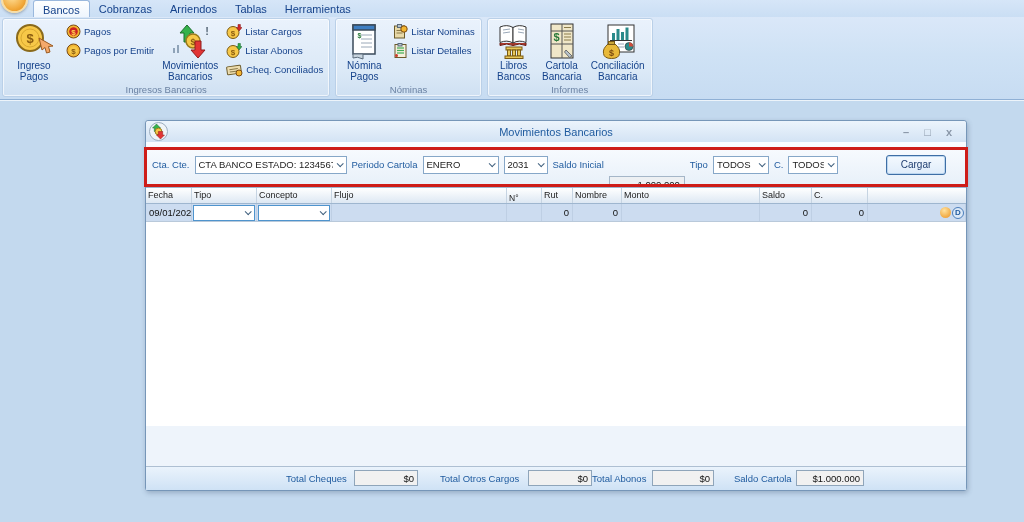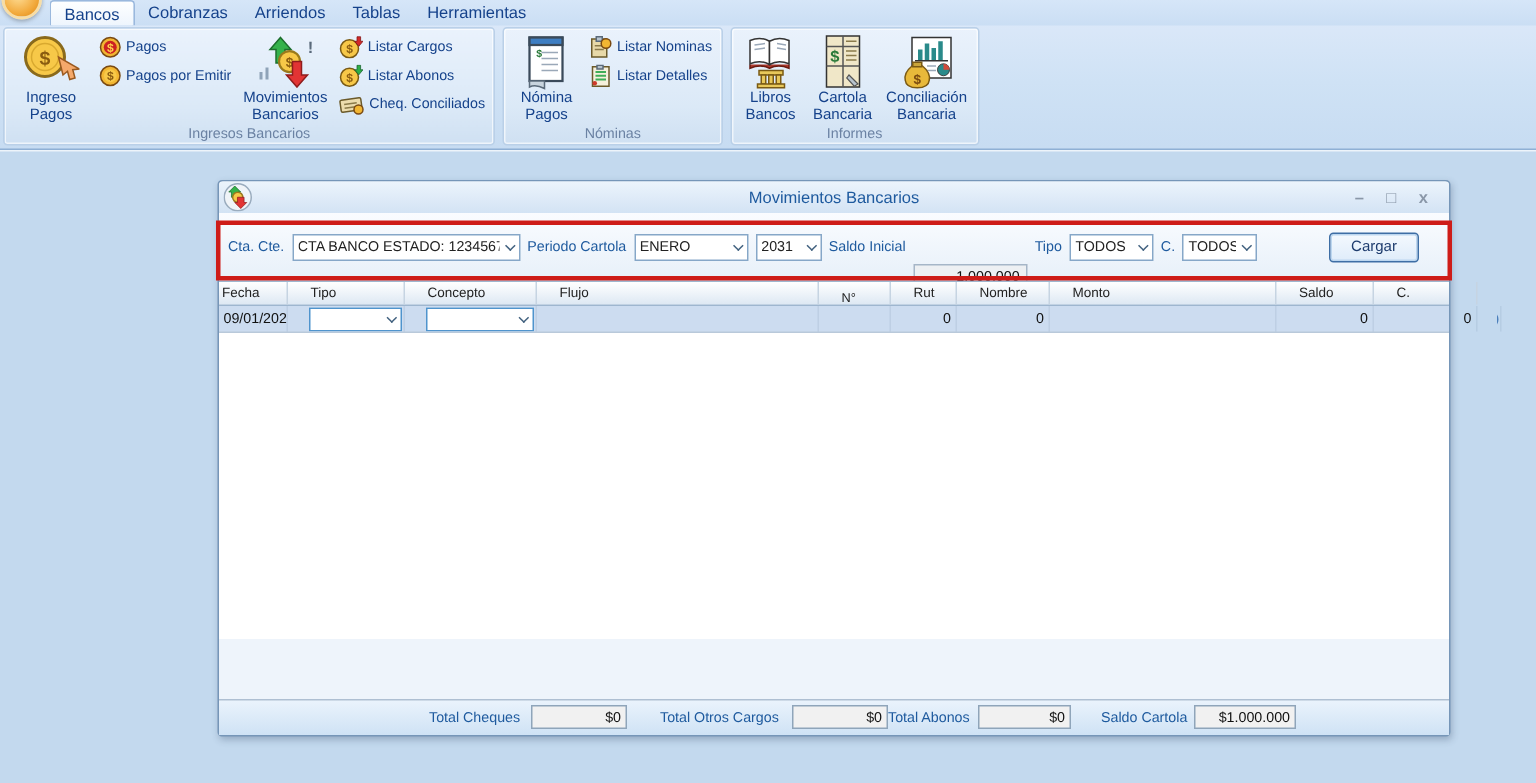--- a/index.html
+++ b/index.html
@@ -55,21 +55,21 @@
   .chev::after { content:""; width:4px; height:4px; border-right:1.4px solid #41617f;
     border-bottom:1.4px solid #41617f; transform:rotate(45deg) translateY(-1px); }
   .tbx { height:18px; background:#edf0f3; border:1px solid #a5b6c8; display:flex;
     align-items:center; justify-content:flex-end; padding-right:4px; font-size:9.5px; color:#111;margin-top:40px; }
   .btn-cargar { height:20px; width:60px; margin-left:auto; margin-right:20px;
     background:linear-gradient(#f4f9fe,#dfecfa); border:1px solid #3e6ea5; border-radius:3px;
     color:#1e3c6e; font-size:10px; display:flex; align-items:center; justify-content:center;
     box-shadow:inset 0 0 0 1px #bcd6ef; cursor:default; }
   .annotation { position:absolute; left:-2px; right:-2px; top:26px; height:40px;
     border:3px solid #ce1c18; z-index:8; pointer-events:none; }
-  .gcols { display:grid; grid-template-columns:46px 65px 75px 175px 35px 31px 49px 138px 52px 56px 1fr;gap:13px; }
+  .gcols { display:grid; grid-template-columns:46px 65px 75px 175px 35px 31px 49px 138px 52px 56px 1fr; }
   .grid-header { height:17px; flex:0 0 17px; background:linear-gradient(#ffffff,#dde8f3);
     border-top:1px solid #9eb6cf; border-bottom:1px solid #9eb6cf; }
   .gh { border-right:1px solid #c6d4e2; font-size:9px; color:#222; padding:0 2px;
     display:flex; align-items:center; overflow:hidden; line-height:8.5px; }
   .gh.wrap { font-size:8.5px; align-items:flex-start; padding-top:6px; }
   .grid-row { height:18px; flex:0 0 18px; background:#ccdcf0; border-bottom:1px solid #b9c9da;
     font-size:9.5px; color:#111; }
   .gr { padding:0 3px; height:100%; display:flex; align-items:center; border-right:1px solid rgba(130,150,175,.18); overflow:hidden; }
   .gr.num { justify-content:flex-end; }
   .cellcombo { border:1px solid #4f94cd; background:#fff; height:16px; margin:0 1px;

